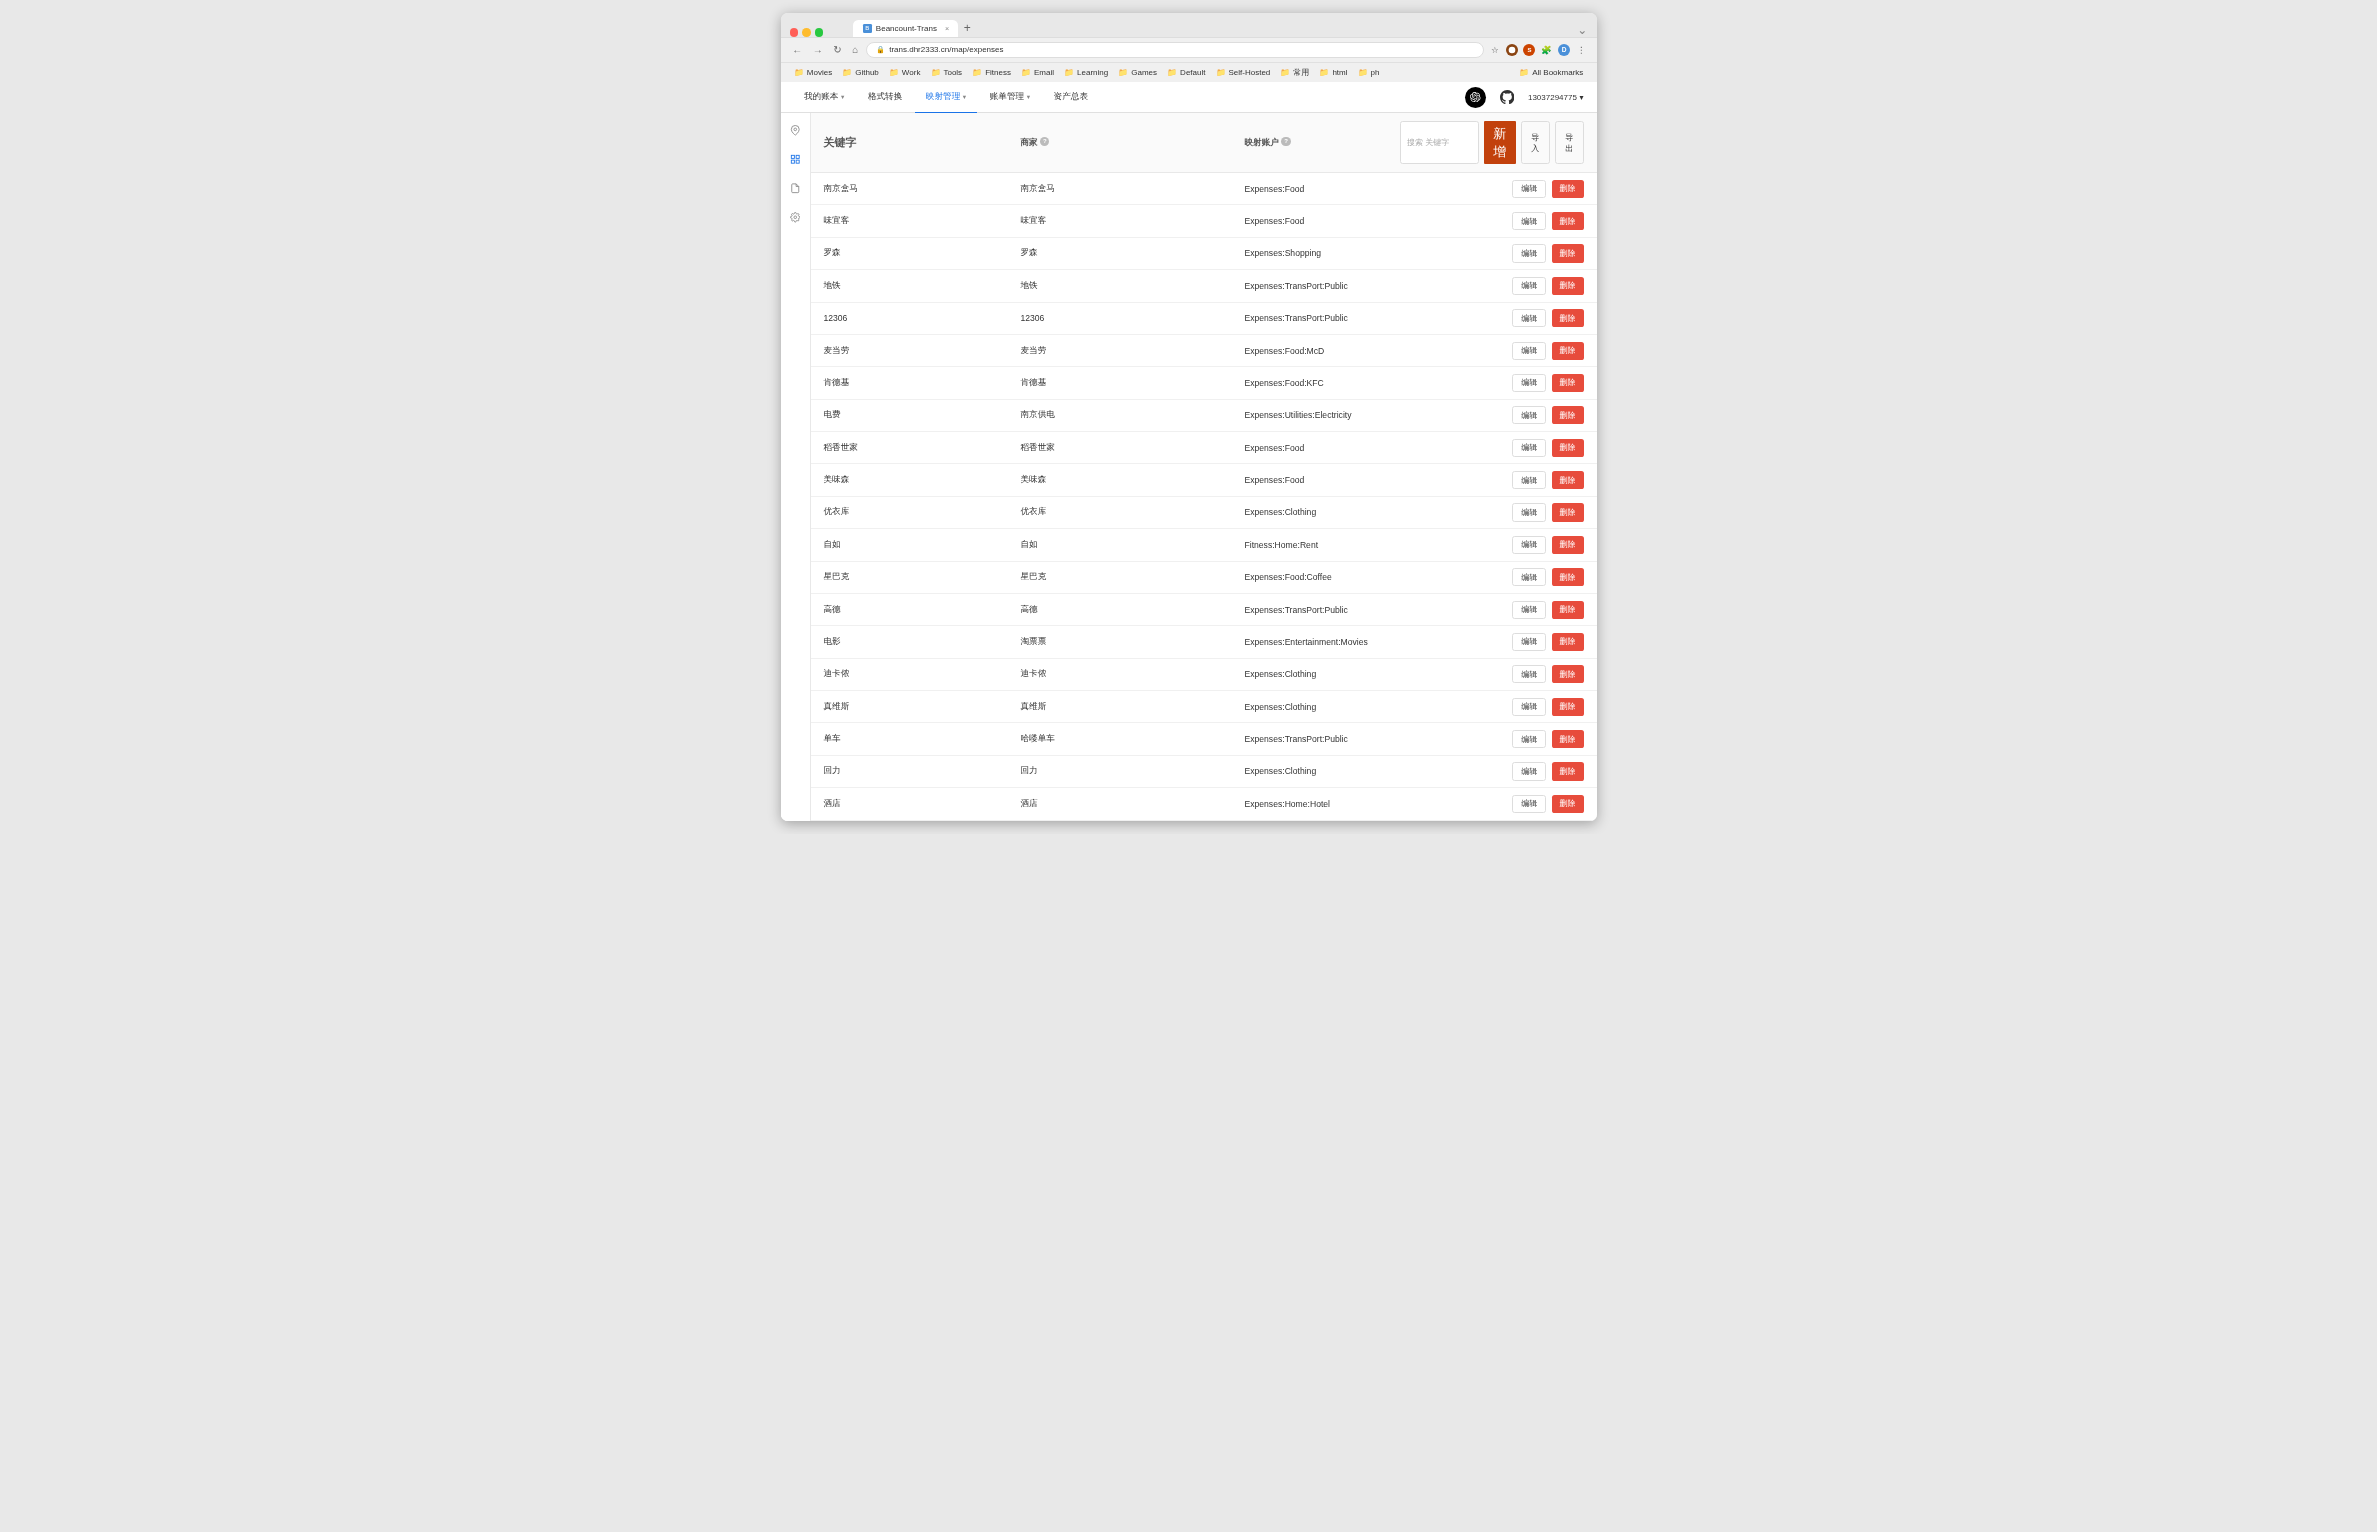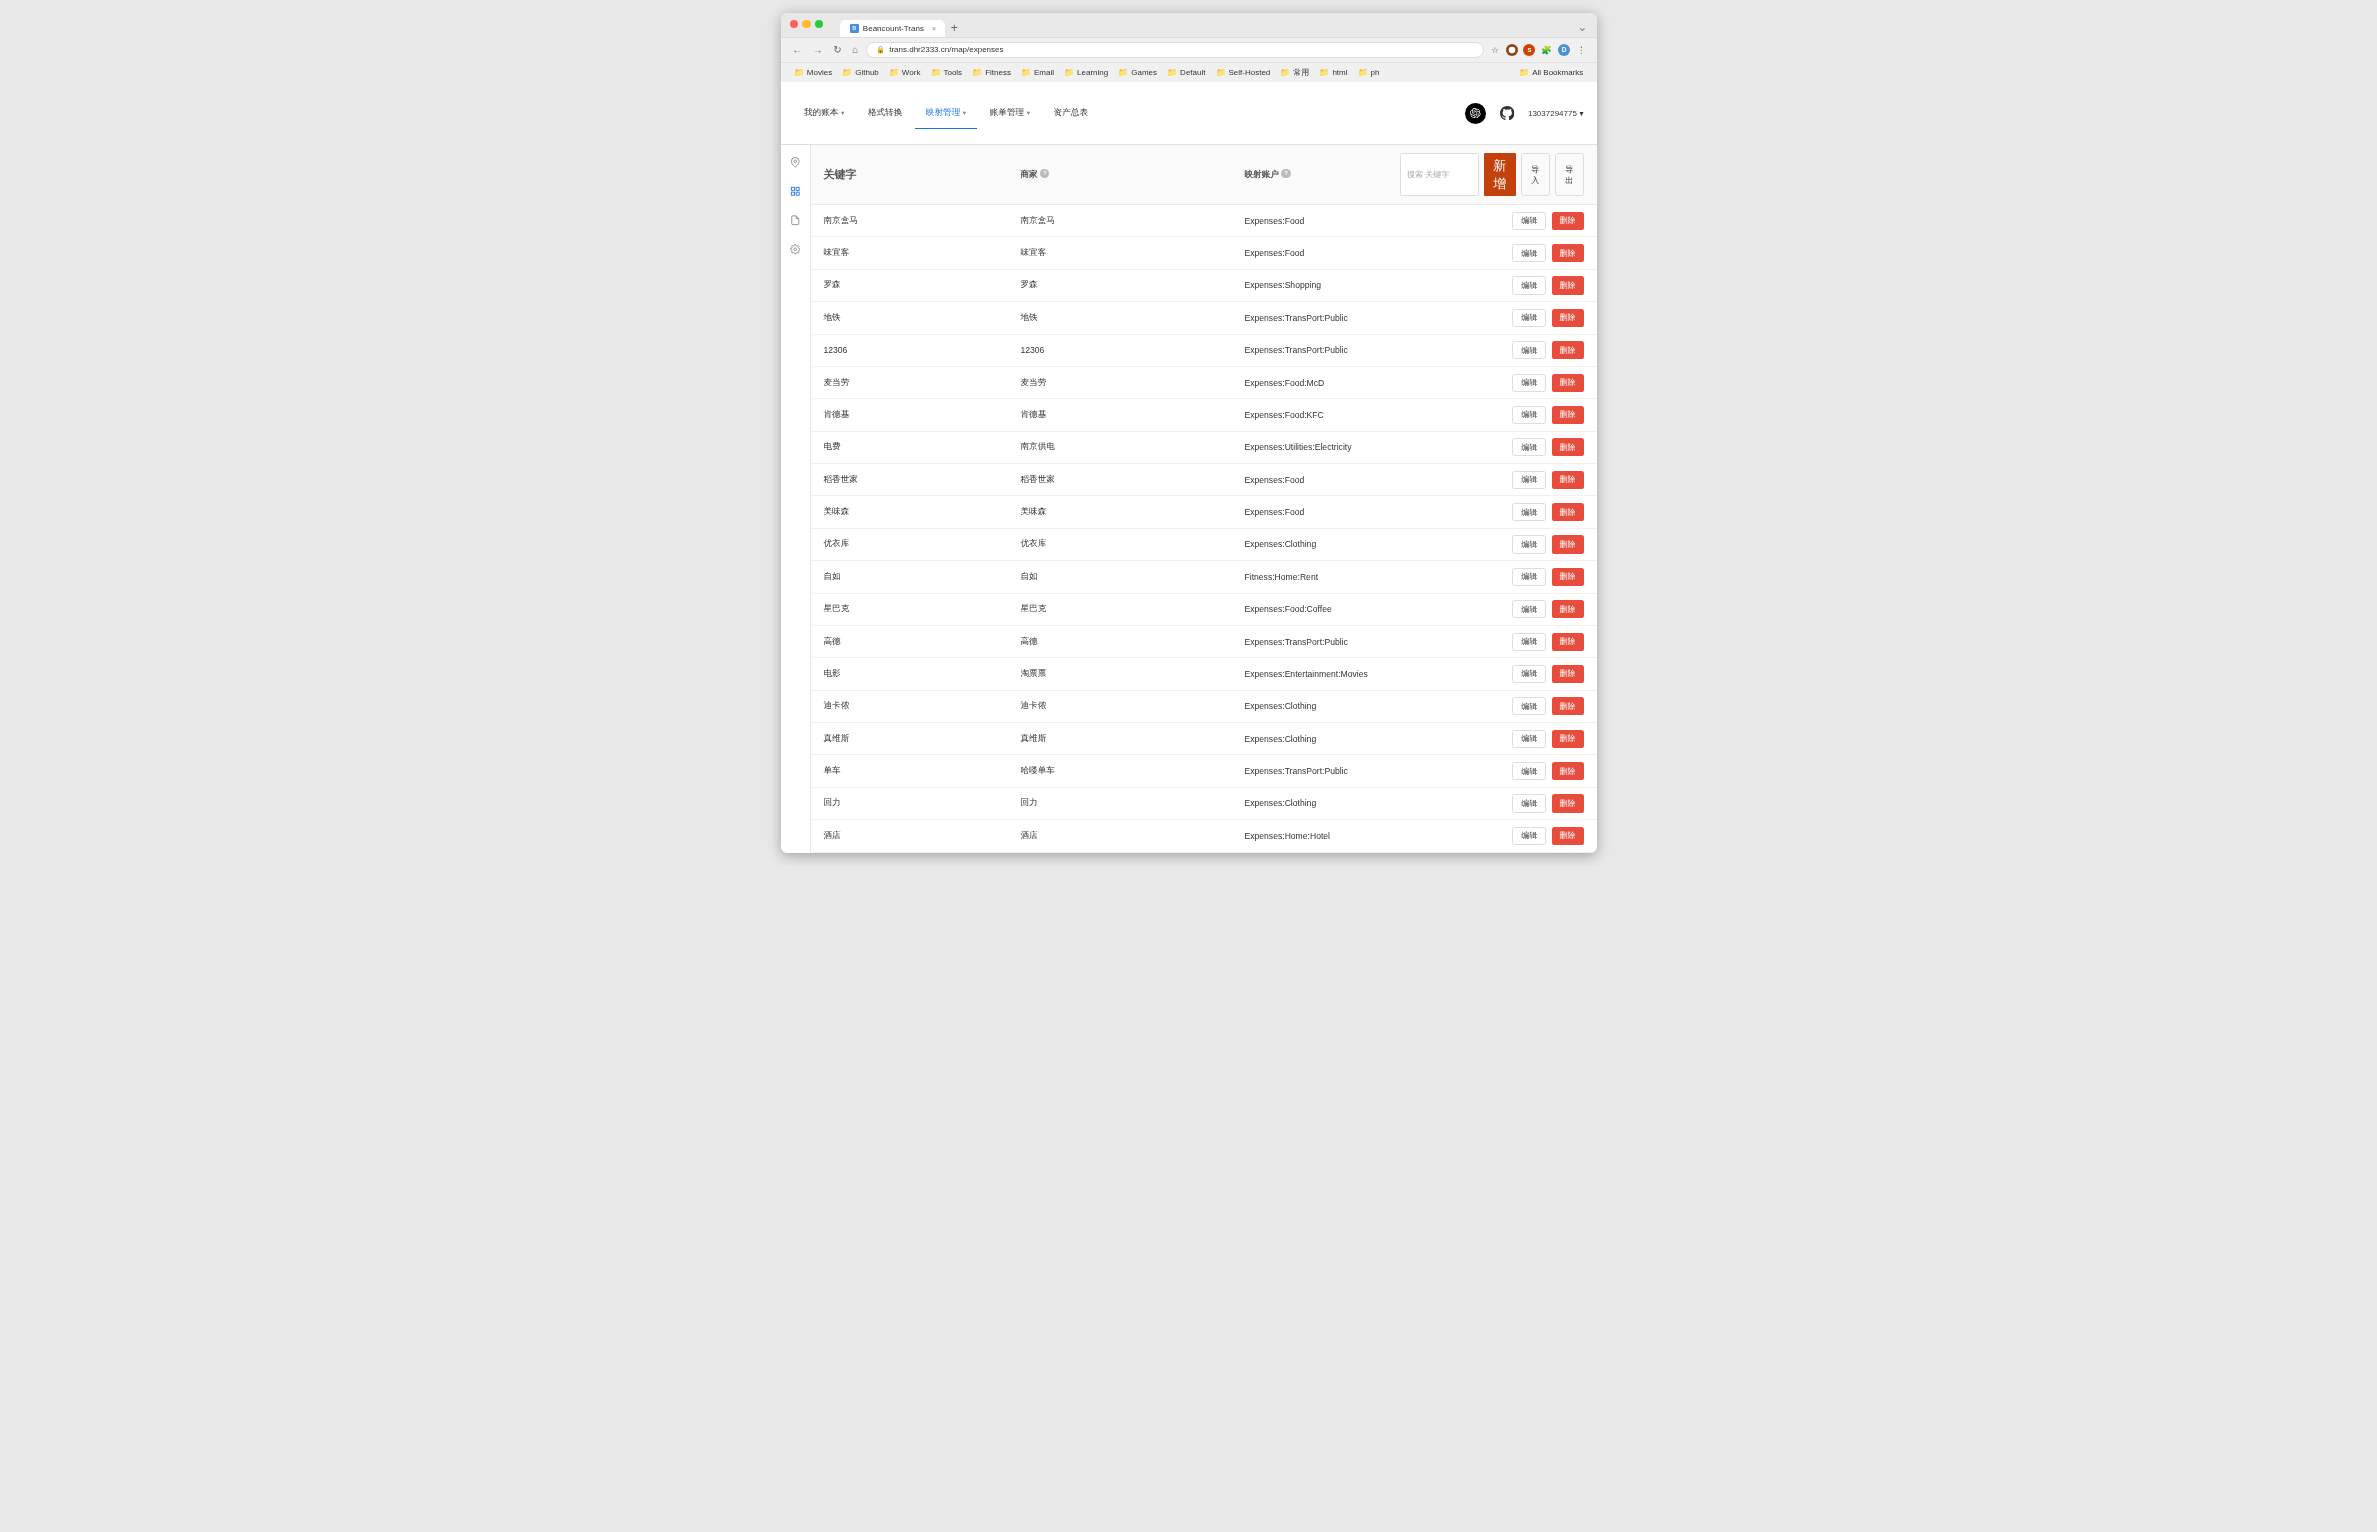--- a/index.html
+++ b/index.html
@@ -17,22 +17,22 @@
       border-radius: 6.6px;
       overflow: hidden;
       box-shadow: 0 2.6px 13px rgba(0,0,0,0.3);
       background: #f0f0f0;
     }
 
     .title-bar {
       background: #e8e8e8;
       padding: 6.6px 9.2px 0 9.2px;
       display: flex;
-      align-items: flex-start;
-      gap: 9px;
+      align-items: flex-end;
+      gap: 22px;
     }
 
     .traffic-lights {
       display: flex;
       gap: 4px;
       align-items: center;
     }
     .traffic-light {
       width: 8.6px; height: 8.6px; border-radius: 50%;
       display: inline-block;
@@ -156,21 +156,21 @@
     
     .app-content {
       background: #fff;
       min-height: 395px;
     }
 
     
     .app-nav {
       display: flex;
       align-items: center;
-      padding: 16px 13px;
+      padding: 0 13px;
       border-bottom: 0.7px solid #e0e0e0;
       background: #fff;
       gap: 2.6px;
     }
     .app-nav-item {
       padding: 9.2px 10.5px;
       font-size: 8.6px;
       color: #333;
       cursor: pointer;
       display: flex; align-items: center; gap: 2.6px;

